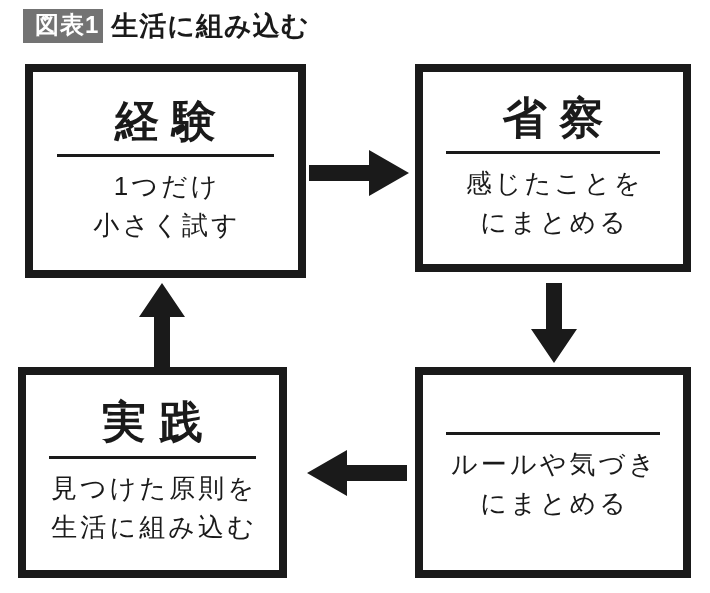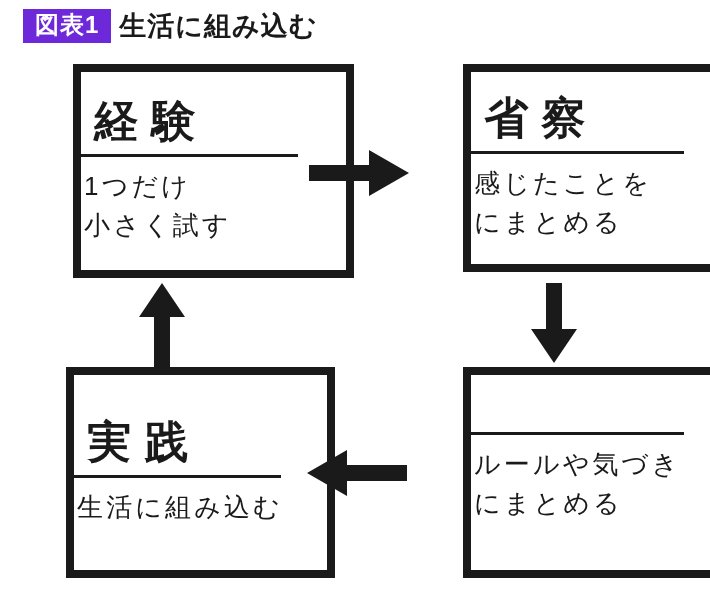--- a/index.html
+++ b/index.html
@@ -11,39 +11,39 @@
     color: #1a1a1a;
     overflow: hidden;
   }
 
   
   .header {
     position: absolute; left: 23px; top: 8px;
     display: flex; align-items: center; gap: 8px;
   }
   .fig-label {
-    background: #6d28d9; color: #ffffff;
+    background: #737373; color: #ffffff;
     font-size: 24px; font-weight: 800;
-    padding: 3px 12px 5px 12px;
+    padding: 3px 4px 5px 12px;
     letter-spacing: 1px;
     line-height: 1.1;
   }
   .fig-title {
     font-size: 27px; font-weight: 800;
     letter-spacing: 1px;
   }
 
   
   .node {
     position: absolute;
     box-sizing: border-box;
     background: #ffffff;
     border: 8px solid #1a1a1a;
     display: flex; flex-direction: column;
-    align-items: flex-start; justify-content: center; margin-left: 48px;
+    align-items: center; justify-content: center;
   }
   .node-heading {
     font-size: 44px; font-weight: 800;
     letter-spacing: 0.30em; padding-left: 0.30em;
     white-space: nowrap;
     line-height: 1.1;
   }
   .node-divider {
     width: 82%;
     border: none;
@@ -88,20 +88,21 @@
 <div class="node" id="node-reflection">
   <div class="node-heading">省察</div>
   <hr class="node-divider">
   <div class="node-line">感じたことを</div>
   <div class="node-line">にまとめる</div>
 </div>
 
 <div class="node" id="node-practice">
   <div class="node-heading">実践</div>
   <hr class="node-divider">
+  <div class="node-line">見つけた原則を</div>
   <div class="node-line">生活に組み込む</div>
 </div>
 
 <div class="node" id="node-conceptualization">
   <hr class="node-divider">
   <div class="node-line">ルールや気づき</div>
   <div class="node-line">にまとめる</div>
 </div>
 
 <div class="arrow" id="arrow-right">

